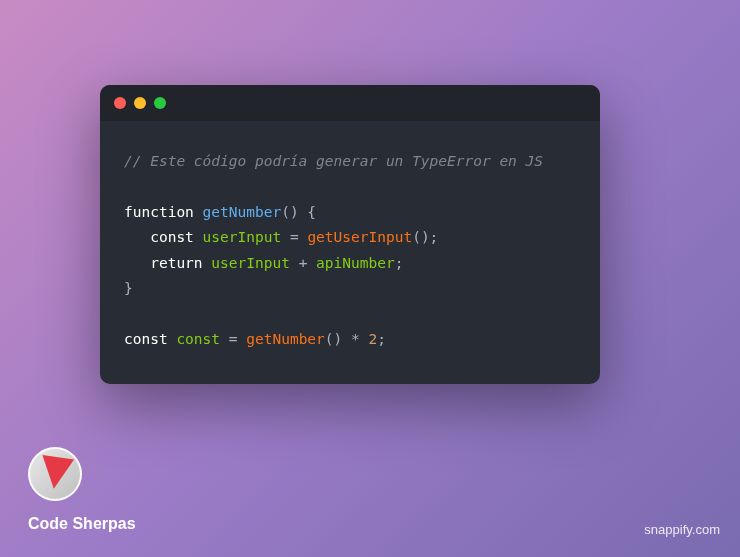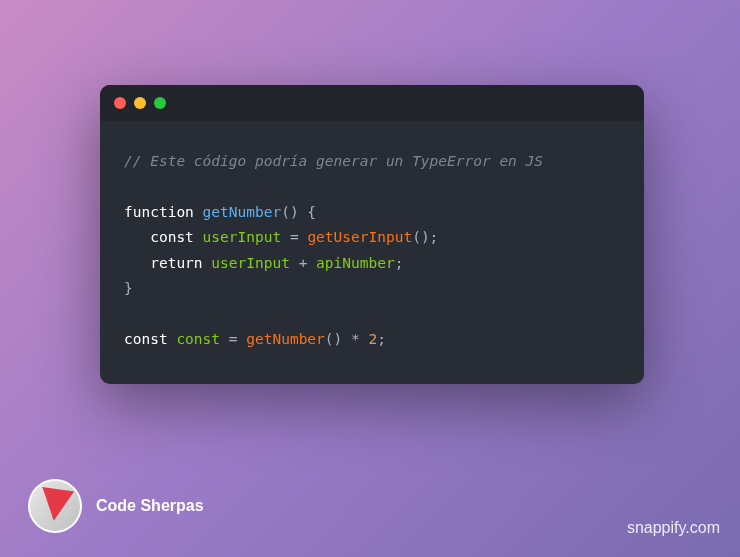--- a/index.html
+++ b/index.html
@@ -8,21 +8,21 @@
     height: 557px;
     background: linear-gradient(135deg, #c88bc4 0%, #9b7bc7 50%, #7a6bb0 100%);
     font-family: -apple-system, BlinkMacSystemFont, "Segoe UI", sans-serif;
     position: relative;
     overflow: hidden;
   }
   .code-window {
     position: absolute;
     top: 85px;
     left: 100px;
-    width: 544px;
+    width: 500px;
     background: #282c34;
     border-radius: 10px;
     box-shadow: 0 20px 60px rgba(0,0,0,0.4);
     overflow: hidden;
   }
   .titlebar {
     height: 36px;
     background: #21252b;
     display: flex;
     align-items: center;
@@ -47,22 +47,22 @@
   .t-var     { color: #84cc16; }
   .t-call    { color: #f97316; }
   .t-op      { color: #abb2bf; }
   .t-num     { color: #d19a66; }
   .t-punc    { color: #abb2bf; }
   .footer {
     position: absolute;
     left: 28px;
     bottom: 24px;
     display: flex;
-    align-items: center;
     gap: 14px;
+    flex-direction: column;
   }
   .avatar {
     width: 54px;
     height: 54px;
     border-radius: 50%;
     border: 2px solid rgba(255,255,255,0.9);
     background: linear-gradient(135deg, #e8e8e8 0%, #bfbfbf 100%);
     position: relative;
     overflow: hidden;
   }
@@ -79,21 +79,21 @@
   }
   .author-block { color: #fff; }
   .author-name { font-weight: 700; font-size: 16px; }
   .handle-row { display: flex; align-items: center; gap: 5px; margin-top: 2px; }
   .twitter-icon { width: 15px; height: 15px; fill: #1da1f2; }
   .handle { font-size: 13px; color: rgba(255,255,255,0.9); }
   .watermark {
     position: absolute;
     right: 20px;
     bottom: 20px;
-    font-size: 16px;
+    font-size: 13px;
     color: rgba(255,255,255,0.85);
     font-weight: 500;
   }
 </style>
 </head>
 <body>
 
 <div class="code-window">
   <div class="titlebar">
     <div class="dot" style="background:#ff5f56"></div>

